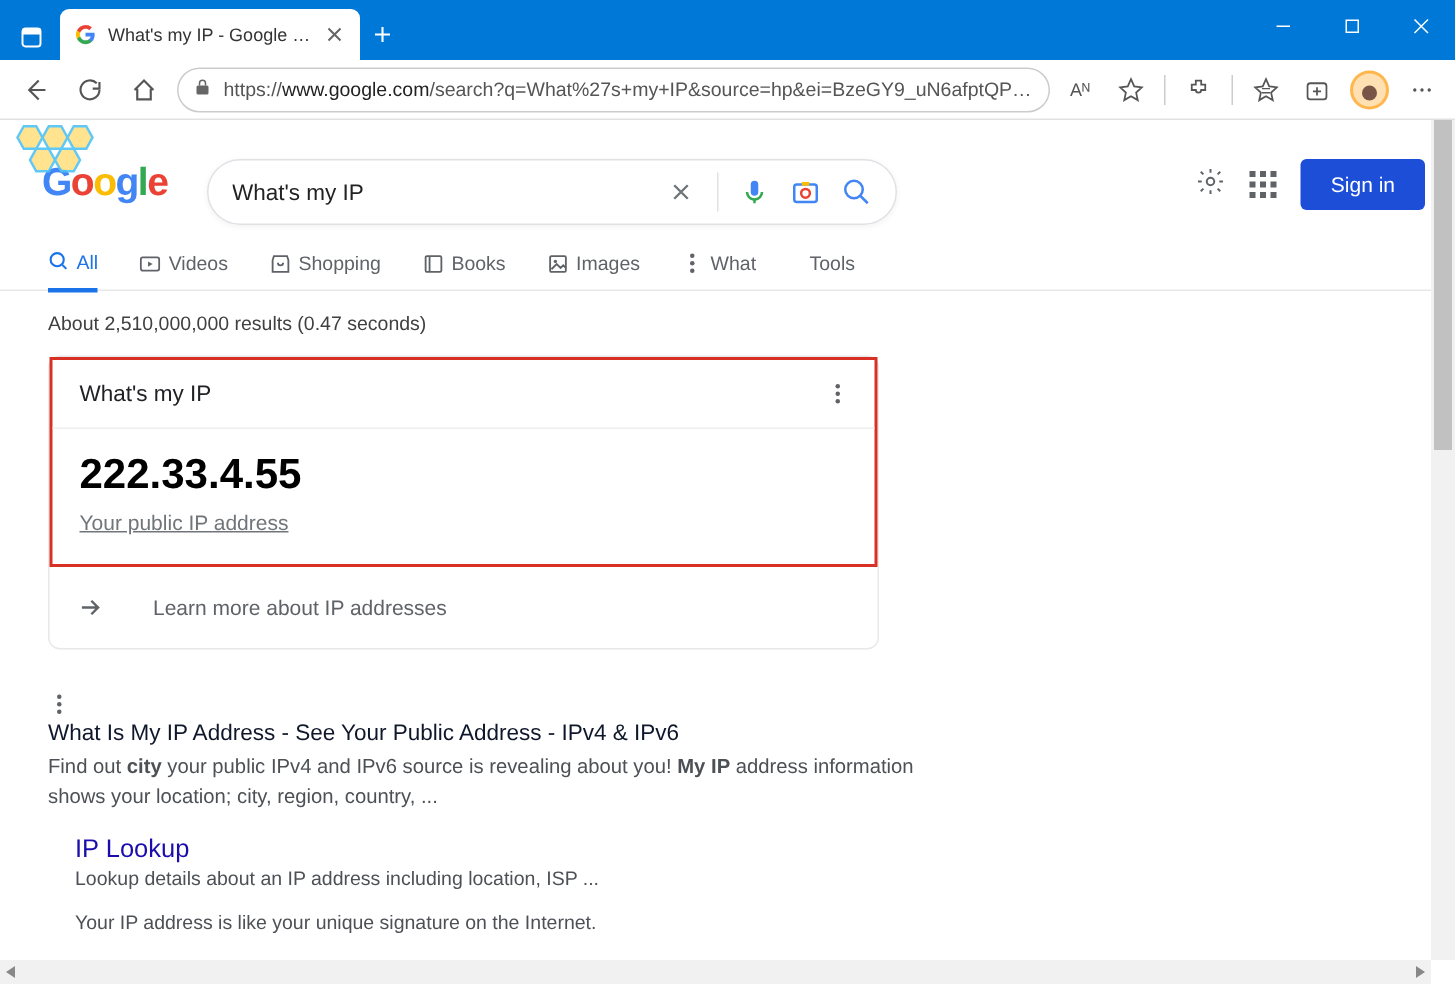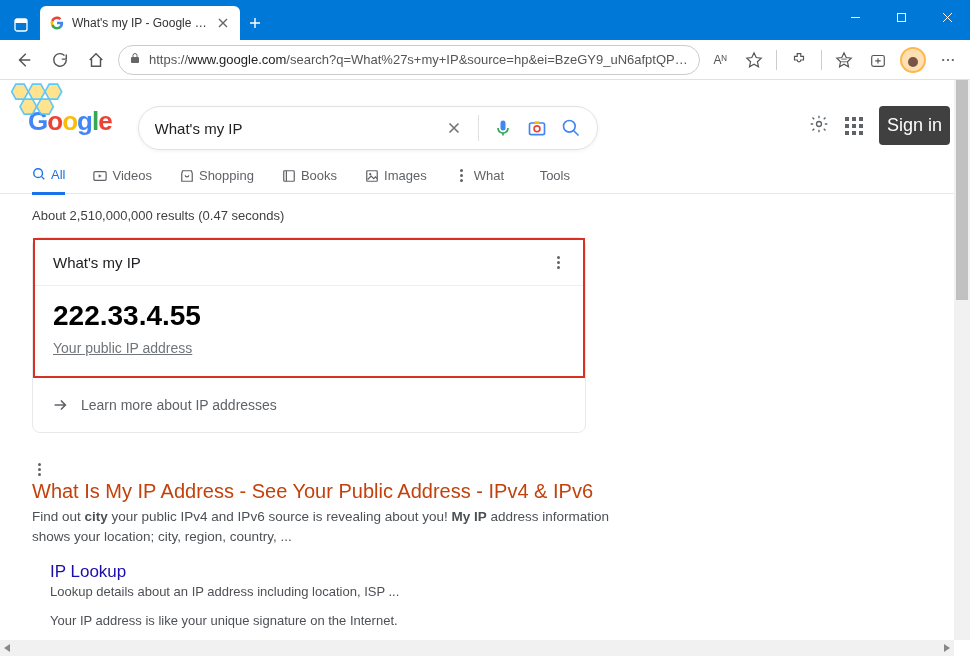--- a/index.html
+++ b/index.html
@@ -56,45 +56,45 @@
   .glogo span:nth-child(5){color:#34A853}
   .glogo span:nth-child(6){color:#EA4335}
   .searchbox { flex:0 0 460px; height:44px; border:1px solid #dfe1e5; border-radius:22px; display:flex; align-items:center; padding:0 16px; gap:14px; box-shadow: 0 1px 4px rgba(0,0,0,0.06); }
   .searchbox input { border:none; outline:none; flex:1; font-size:15px; color:#222; background:transparent; }
   .sb-icon { width:20px; height:20px; display:flex; align-items:center; justify-content:center; }
   .sb-divider { width:1px; height:26px; background:#dfe1e5; }
   .ghdr-right { margin-left:auto; display:flex; align-items:center; gap:16px; }
   .gear svg{ width:20px;height:20px; stroke:#5f6368; fill:none; stroke-width:1.6;}
   .apps { width:18px;height:18px; display:grid; grid-template-columns:repeat(3,4px); grid-template-rows:repeat(3,4px); gap:3px;}
   .apps span{background:#5f6368;}
-  .signin { background:#404040; color:#fff; border:none; padding:9px 8px; border-radius:4px; font-size:18px; font-weight:500;}
+  .signin { background:#1d4ed8; color:#fff; border:none; padding:9px 20px; border-radius:4px; font-size:14px; font-weight:500;}
 
   
   .gtabs { display:flex; align-items:center; padding:18px 0 0 32px; gap:28px; font-size:13px; color:#5f6368; border-bottom:1px solid #e8e8e8; position:relative; height:44px;}
   .gtab { display:flex; align-items:center; gap:5px; padding-bottom:10px; }
   .gtab.active { color:#1a73e8; border-bottom:3px solid #1a73e8; }
   .gtab svg { width:14px; height:14px; }
   .tools { margin-left:auto; margin-right:400px; }
 
   .stats { font-size:13px; color:#404040; padding:14px 0 0 32px; }
 
   
   .card { width:554px; margin:14px 0 0 32px; border:1px solid #e8e8e8; border-radius:8px; }
   .highlight { border:2px solid #d93025; border-radius:0; }
   .card-hdr { display:flex; align-items:center; justify-content:space-between; padding:14px 18px; font-size:15px; color:#202124; border-bottom:1px solid #eee;}
   .card-body { padding:14px 18px 20px;}
   .ip { font-size:28px; font-weight:bold; color:#000; font-family: Arial, sans-serif; }
   .ip-sub { font-size:14px; color:#70757a; margin-top:8px;text-decoration:underline;}
-  .card-foot { display:flex; align-items:center; gap:12px; padding:18px 18px; font-size:14px; color:#5f6368;}
+  .card-foot { display:flex; align-items:center; gap:33px; padding:18px 18px; font-size:14px; color:#5f6368;}
   .card-foot svg{ width:18px;height:18px; stroke:#5f6368; fill:none; stroke-width:1.8;}
 
   
   .result { width:600px; margin:30px 0 0 32px; }
   .r-url { font-size:13px; color:#202124; display:flex; align-items:center; gap:10px;}
-  .r-title { font-size:20px; color:#c2410c; margin-top:4px; }
+  .r-title { font-size:15px; color:#0f172a; margin-top:4px; }
   .r-desc { font-size:13.5px; color:#4d5156; margin-top:4px; line-height:1.5;}
   .sublinks { margin:14px 0 0 18px; }
   .sublink-title { font-size:17px; color:#1a0dab; }
   .sublink-desc { font-size:13px; color:#4d5156; margin-top:2px;}
   .sublinks .sub + .sub { margin-top:14px; }
 
   .vdots { width:14px; display:flex; flex-direction:column; gap:2px; align-items:center;}
   .vdots span{ width:3px;height:3px;border-radius:50%;background:#5f6368;}
 </style>
 </head>

